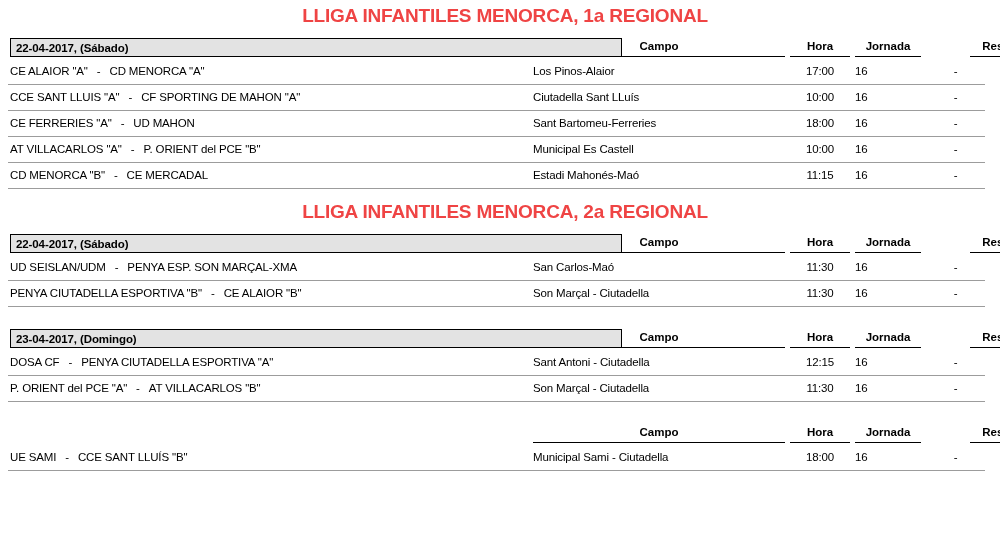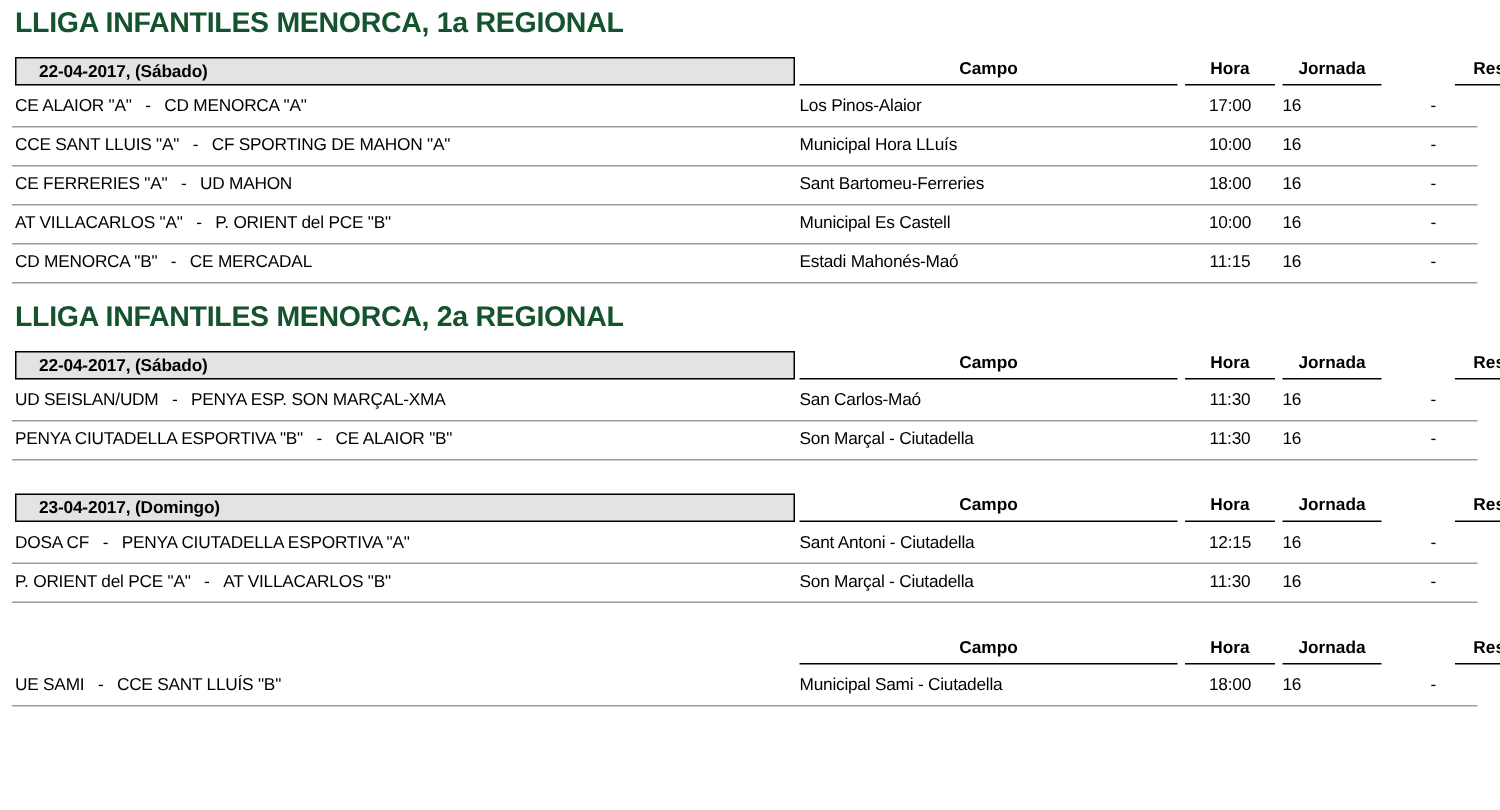--- a/index.html
+++ b/index.html
@@ -19,22 +19,23 @@
     position: relative;
     width: 1000px;
     height: 540px;
   }
 
   
   .section-title {
     font-size: 19px;
     font-weight: bold;
     letter-spacing: -0.2px;
-    color: #14532d;
+    color: #ef4444;
     padding-left: 10px;
+    text-align: center;
   }
   .section {
     margin-bottom: 0;
   }
   .section-title-1 { padding-top: 5px; }
   .section-title-2 { padding-top: 12px; }
 
   
   .block {
     position: relative;
@@ -44,28 +45,28 @@
 
   
   .hdr-row {
     position: relative;
     height: 21px;
   }
   .date-box {
     position: absolute;
     left: 10px;
     top: 0;
-    width: 520px;
+    width: 612px;
     height: 19px;
     box-sizing: border-box;
     background: #e3e3e3;
     border: 1.5px solid #000000;
     display: flex;
     align-items: center;
-    padding-left: 15px;
+    padding-left: 5px;
     font-size: 11.5px;
     font-weight: bold;
     letter-spacing: -0.1px;
     white-space: nowrap;
   }
   .colhdr {
     position: absolute;
     top: 0;
     height: 19px;
     box-sizing: border-box;
@@ -127,21 +128,21 @@
       <div class="rows">
         <div class="row">
           <div class="cell cell-match"><span>CE ALAIOR "A"</span><span class="vs">-</span><span>CD MENORCA "A"</span></div>
           <div class="cell cell-campo">Los Pinos-Alaior</div>
           <div class="cell cell-hora">17:00</div>
           <div class="cell cell-jornada">16</div>
           <div class="cell cell-resul">-</div>
         </div>
         <div class="row">
           <div class="cell cell-match"><span>CCE SANT LLUIS "A"</span><span class="vs">-</span><span>CF SPORTING DE MAHON "A"</span></div>
-          <div class="cell cell-campo">Municipal Hora LLuís</div>
+          <div class="cell cell-campo">Ciutadella Sant LLuís</div>
           <div class="cell cell-hora">10:00</div>
           <div class="cell cell-jornada">16</div>
           <div class="cell cell-resul">-</div>
         </div>
         <div class="row">
           <div class="cell cell-match"><span>CE FERRERIES "A"</span><span class="vs">-</span><span>UD MAHON</span></div>
           <div class="cell cell-campo">Sant Bartomeu-Ferreries</div>
           <div class="cell cell-hora">18:00</div>
           <div class="cell cell-jornada">16</div>
           <div class="cell cell-resul">-</div>

